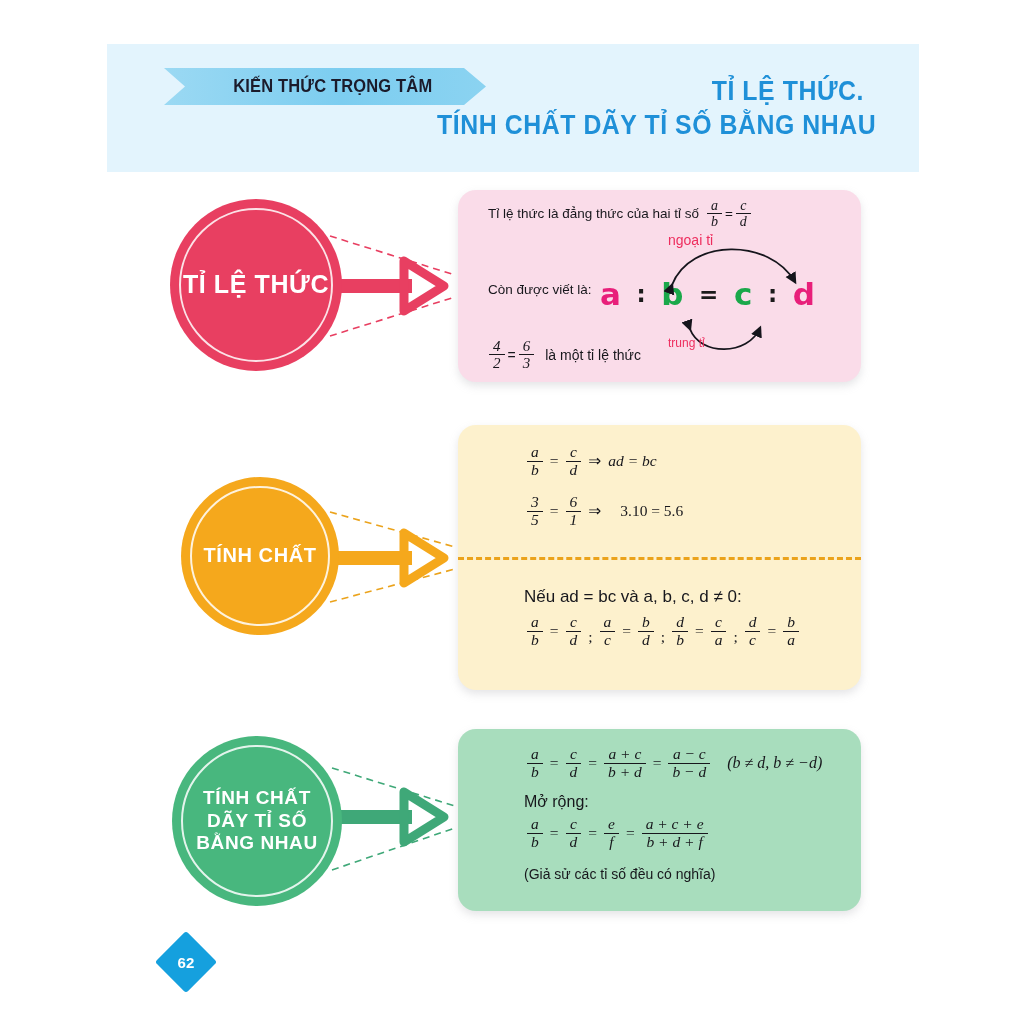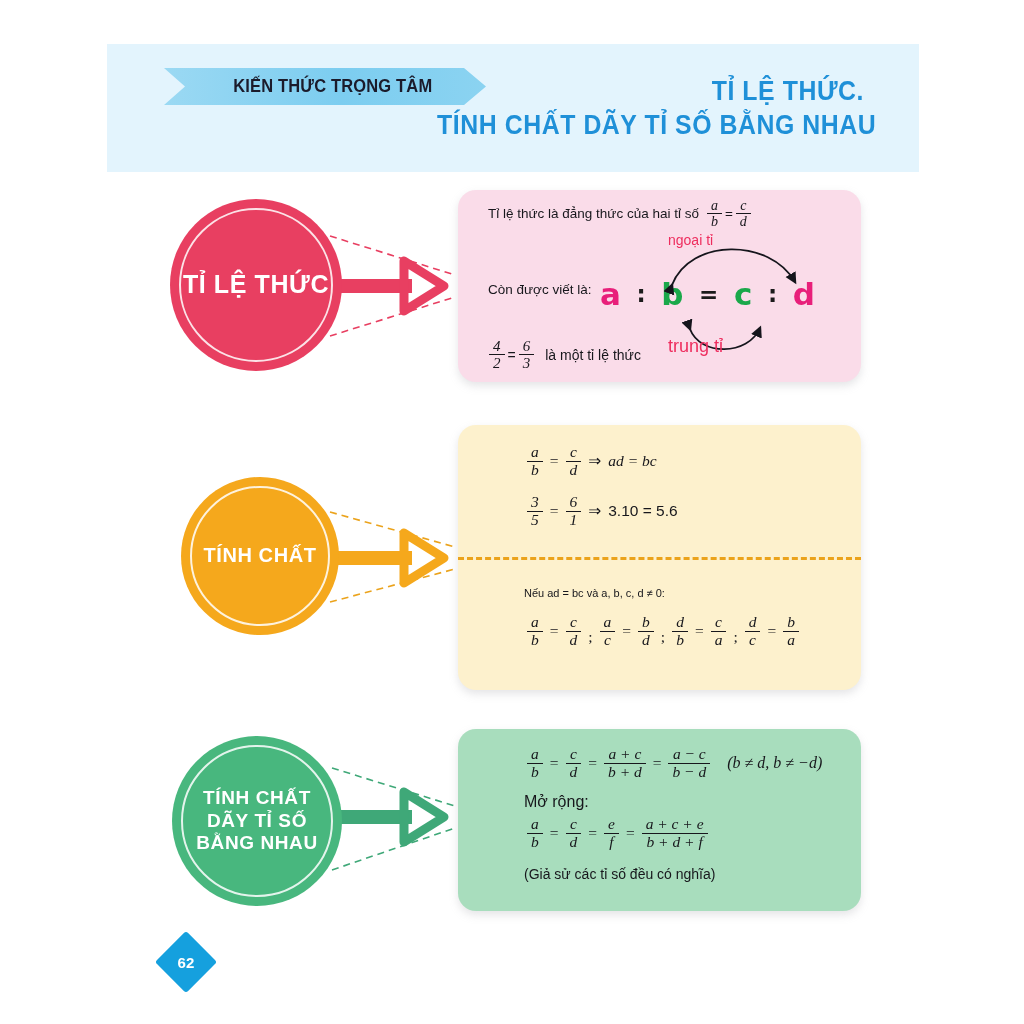--- a/index.html
+++ b/index.html
@@ -93,26 +93,26 @@
   .pk-line2{left:488px;top:282px;font-size:13.5px;}
   .pk-line3{left:486px;top:338px;display:flex;align-items:center;font-size:14px;}
 
   .abcd{position:absolute;left:600px;top:274px;width:215px;height:40px;
         display:flex;align-items:center;justify-content:space-between;
         font-weight:bold;font-size:31px;font-family:"DejaVu Sans",sans-serif;}
   .abcd .v-a,.abcd .v-d{color:#e81f7a;}
   .abcd .v-b,.abcd .v-c{color:#1aa84a;}
   .abcd .sep{color:#1b1b1b;font-size:23px;}
   .lbl-ngoai{position:absolute;left:668px;top:232px;color:#ee2d5e;font-size:14px;}
-  .lbl-trung{position:absolute;left:668px;top:336px;color:#ee2d5e;font-size:18px;}
+  .lbl-trung{position:absolute;left:668px;top:336px;color:#ee2d5e;font-size:12px;}
 
   
   .yl-1{left:524px;top:444px;}
   .yl-2{left:524px;top:494px;}
-  .yl-3{left:524px;top:587px;font-size:11px;}
+  .yl-3{left:524px;top:587px;font-size:17px;}
   .yl-4{left:524px;top:614px;}
 
   
   .gr-1{left:524px;top:746px;}
   .gr-2{left:524px;top:793px;font-size:16px;}
   .gr-3{left:524px;top:816px;}
   .gr-4{left:524px;top:866px;font-size:14px;}
 
   
   .pagenum{
@@ -270,21 +270,21 @@
       <span class="frac">
         <span class="num">3</span>
         <span class="den">5</span>
       </span>
       <span class="op">=</span>
       <span class="frac">
         <span class="num">6</span>
         <span class="den">1</span>
       </span>
       <span class="op">⇒</span>
-      <span style="margin-left:3px;">3.10 = 5.6</span>
+      <span style="margin-left:15px;font-family:Liberation Serif, serif;">3.10 = 5.6</span>
     </div>
   </div>
 
   <div class="bx-text yl-3">Nếu ad = bc và a, b, c, d ≠ 0:</div>
 
   <div class="bx-text yl-4">
     <div class="eqrow">
       <span class="frac">
         <span class="num">a</span>
         <span class="den">b</span>

